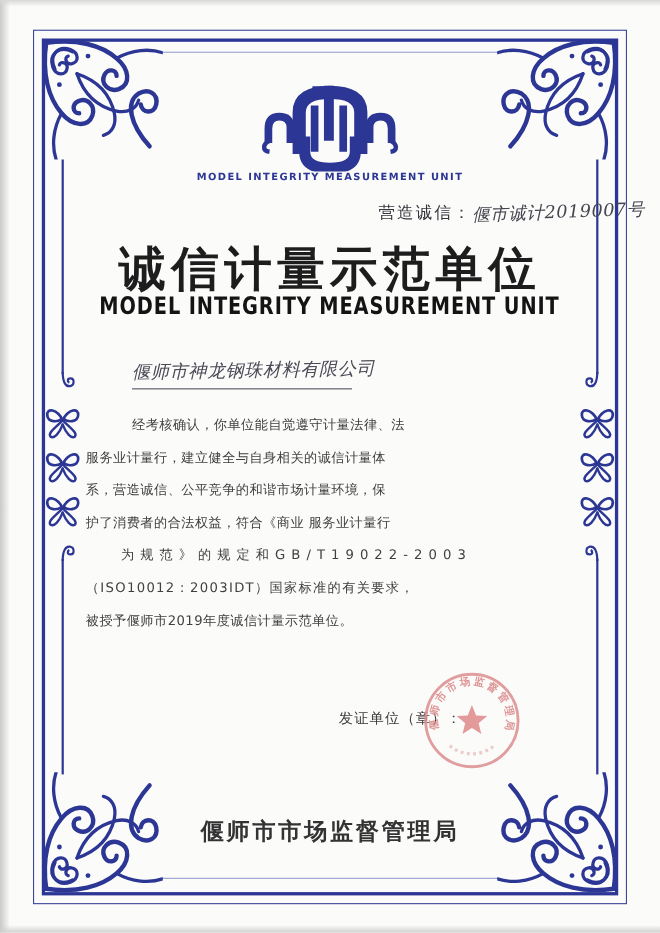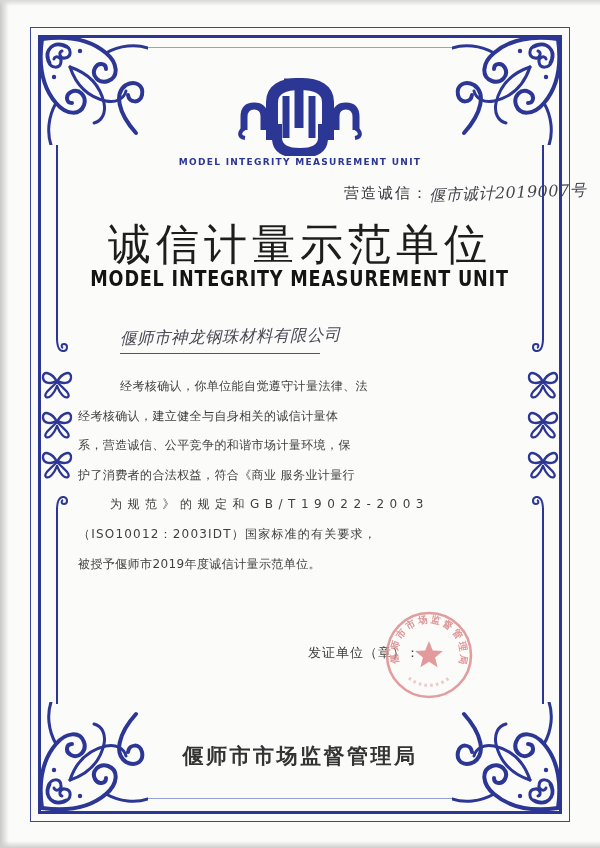--- a/index.html
+++ b/index.html
@@ -34,21 +34,21 @@
   .logo-wordmark{left:0;right:0;top:157px;text-align:center;color:#2c3694;
     font-size:9px;font-weight:bold;letter-spacing:1.3px;}
   
   .certno{left:344px;top:183px;white-space:nowrap;}
   .certno .lab{font-family:"DejaVu Serif","Liberation Serif",serif;font-size:15px;
     letter-spacing:2px;color:#35353d;}
   .certno .val{display:inline-block;font-family:"DejaVu Serif","Liberation Serif",serif;
     font-style:italic;font-size:16px;color:#45454f;transform:rotate(-2deg);letter-spacing:.5px;}
   
   .title-cn{left:0;right:0;top:216px;text-align:center;color:#1d1d1d;
-    font-family:"DejaVu Serif","Liberation Serif",serif;font-weight:normal;
+    font-family:"DejaVu Serif","Liberation Serif",serif;font-weight:bold;
     font-size:43px;letter-spacing:5px;white-space:nowrap;}
   .title-en{left:0;right:0;top:266px;text-align:center;white-space:nowrap;}
   .title-en span{display:inline-block;transform:scaleX(.8);transform-origin:center;
     font-size:22px;font-weight:bold;letter-spacing:1px;color:#141414;}
   
   .company{left:120px;top:326px;width:200px;border-bottom:1.5px solid #55555f;padding-bottom:5px;text-align:right;}
   .company span{display:inline-block;font-family:"DejaVu Serif","Liberation Serif",serif;
     font-style:italic;font-size:16.5px;color:#4b4b57;transform:rotate(-1deg);letter-spacing:.5px;
     white-space:nowrap;}
   
@@ -168,21 +168,21 @@
 <div class="abs title-en">
   <span>MODEL INTEGRITY MEASUREMENT UNIT</span>
 </div>
 
 <div class="abs company">
   <span>偃师市神龙钢珠材料有限公司</span>
 </div>
 
 <div class="abs bodytext">
   <div class="body-line indent">经考核确认，你单位能自觉遵守计量法律、法</div>
-  <div class="body-line">经考核确认，建立健全与自身相关的诚信计量体</div>
+  <div class="body-line">服务业计量行，建立健全与自身相关的诚信计量体</div>
   <div class="body-line">系，营造诚信、公平竞争的和谐市场计量环境，保</div>
   <div class="body-line">护了消费者的合法权益，符合《商业 服务业计量行</div>
   <div class="body-line spread">为规范》的规定和GB/T19022-2003</div>
   <div class="body-line mid">（ISO10012：2003IDT）国家标准的有关要求，</div>
   <div class="body-line">被授予偃师市2019年度诚信计量示范单位。</div>
 </div>
 
 <div class="abs issuer">发证单位（章）：</div>
 <svg class="abs seal" viewBox="0 0 126 126">
   <circle cx="63" cy="63" r="42" fill="none" stroke="#dd8e8e" stroke-width="2.6"></circle>

